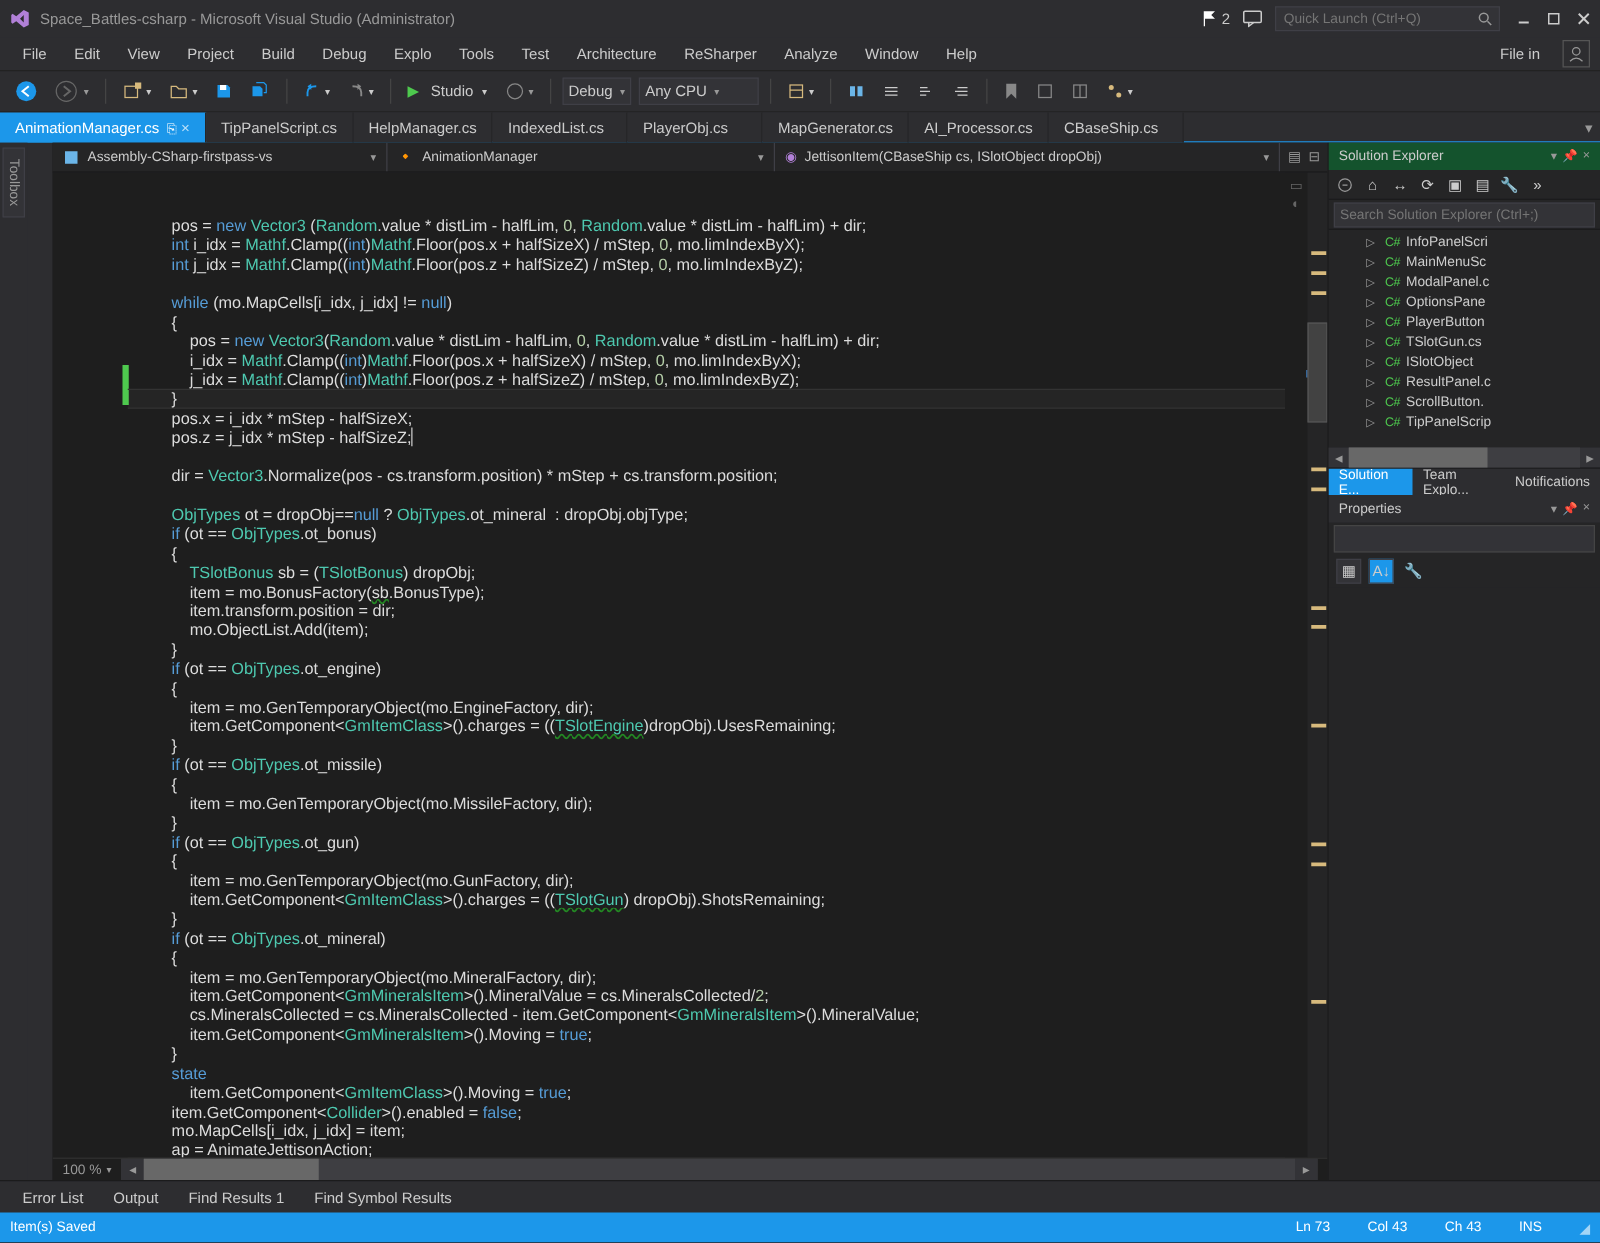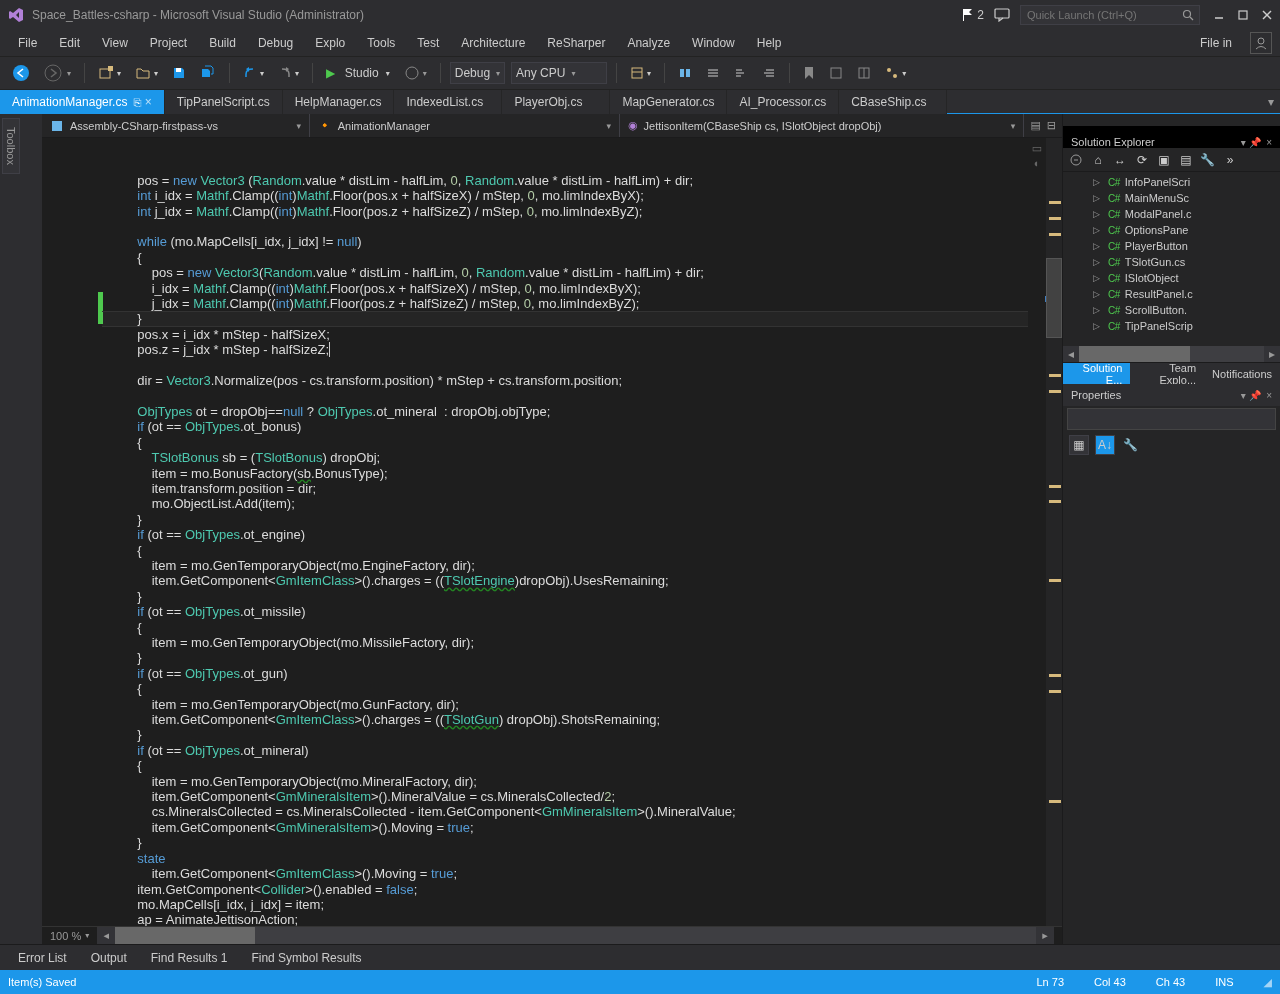--- a/index.html
+++ b/index.html
@@ -73,38 +73,38 @@
 
 .editor-statusbar { height: 18px; background: #1e1e1e; display: flex; align-items: center; padding: 0 8px; font-size: 11px; color: #999; border-top:1px solid #333;}
 .editor-statusbar .zoom { }
 
 .hscroll { height: 18px; background: #3e3e42; display:flex; align-items:center; position:relative; }
 .hscroll .track { flex:1; height:18px; background:#3e3e42; position:relative; }
 .hscroll .thumb { position:absolute; left:0; top:0; height:18px; width:140px; background:#686868; }
 .hscroll .arrow { width:18px; height:18px; display:flex; align-items:center; justify-content:center; color:#999; background:#333337;}
 
 .right-pane { width: 218px; background: #252526; display: flex; flex-direction: column; border-left: 1px solid #1b1b1c;}
-.pane-header { height: 22px; background: #000000; display: flex; align-items: flex-end; padding: 0 8px; font-size: 11px; color:#ccc;margin-top:12px; }
+.pane-header { height: 22px; background: #14532d; display: flex; align-items: center; padding: 0 8px; font-size: 11px; color:#ccc; }
 .pane-header .spacer { flex:1; }
 .pane-header .icons { display:flex; gap:4px; color:#999; font-size:10px;}
 .pane-toolbar { height: 24px; background: #252526; display: flex; align-items: center; padding: 0 4px; gap: 4px; border-bottom:1px solid #1b1b1c;}
 .pane-toolbar .tbicon { width:18px; height:18px; display:flex; align-items:center; justify-content:center; color:#ccc; cursor:pointer; font-size:12px;}
 .pane-search { height: 24px; background: #252526; padding: 2px 4px; border-bottom:1px solid #1b1b1c;}
 .pane-search input { width: 100%; background: #333337; border: 1px solid #3f3f46; color: #999; font-size: 11px; padding: 2px 4px; height:20px;}
 .tree { flex: 0 0 174px; overflow: hidden; padding: 2px 0; font-size:11px; background:#252526; position:relative;}
 .tree-row { display: flex; align-items: center; padding: 1px 4px 1px 30px; gap: 5px; color:#ccc; height:16px;}
 .tree-row .arrow { color:#999; width:10px; font-size:9px; }
 .tree-row .cs { color:#4ec94e; font-size:10px; letter-spacing:-0.5px;}
 .tree-hscroll { height:16px; background:#3e3e42; display:flex;}
 .tree-hscroll .arrow { width:16px; display:flex; align-items:center; justify-content:center; color:#999; background:#333337;}
 .tree-hscroll .track { flex:1; position:relative; background:#3e3e42;}
 .tree-hscroll .thumb { position:absolute; left:0; width:60%; height:100%; background:#686868;}
 
 .bottom-tabs { background:#2d2d30; height:22px; display:flex; align-items:stretch; border-top:1px solid #1b1b1c;}
-.bottom-tabs .btab { padding:0 8px; display:flex; align-items:center; font-size:11px; color:#ccc; cursor:pointer;text-align:right;}
+.bottom-tabs .btab { padding:0 8px; display:flex; align-items:center; font-size:11px; color:#ccc; cursor:pointer;}
 .bottom-tabs .btab.active { background:#1c97ea; color:#fff;}
 
 .props-header { height: 22px; background: #2d2d30; display: flex; align-items: center; padding: 0 8px; font-size: 11px; color:#ccc;}
 .props-header .spacer { flex:1;}
 .props-header .icons { display:flex; gap:4px; color:#999; font-size:10px;}
 .props-body { flex:1; background:#252526;}
 .props-toolbar { height:26px; display:flex; align-items:center; padding:0 6px; gap:6px; color:#ccc;}
 .props-toolbar .pico { width:20px; height:20px; display:flex; align-items:center; justify-content:center; background:#333337; border:1px solid #3f3f46; cursor:pointer;}
 
 .footer-tabs { height: 26px; background: #2d2d30; display:flex; align-items:center; padding:0 8px; gap:4px; border-top:1px solid #1b1b1c;}
@@ -497,20 +497,23 @@
           </svg>
         </span>
       <span class="tbicon">⌂</span>
       <span class="tbicon">↔</span>
       <span class="tbicon">⟳</span>
       <span class="tbicon">▣</span>
       <span class="tbicon">▤</span>
       <span class="tbicon">🔧</span>
       <span class="tbicon">»</span>
     </div>
+    <div class="pane-search">
+      <input placeholder="Search Solution Explorer (Ctrl+;)" style="">
+    </div>
     <div class="tree">
       <div class="tree-row">
           <span class="arrow">▷</span>
           <span class="cs">C#</span>
           <span>InfoPanelScri</span>
         </div>
       <div class="tree-row">
           <span class="arrow">▷</span>
           <span class="cs">C#</span>
           <span>MainMenuSc</span>

